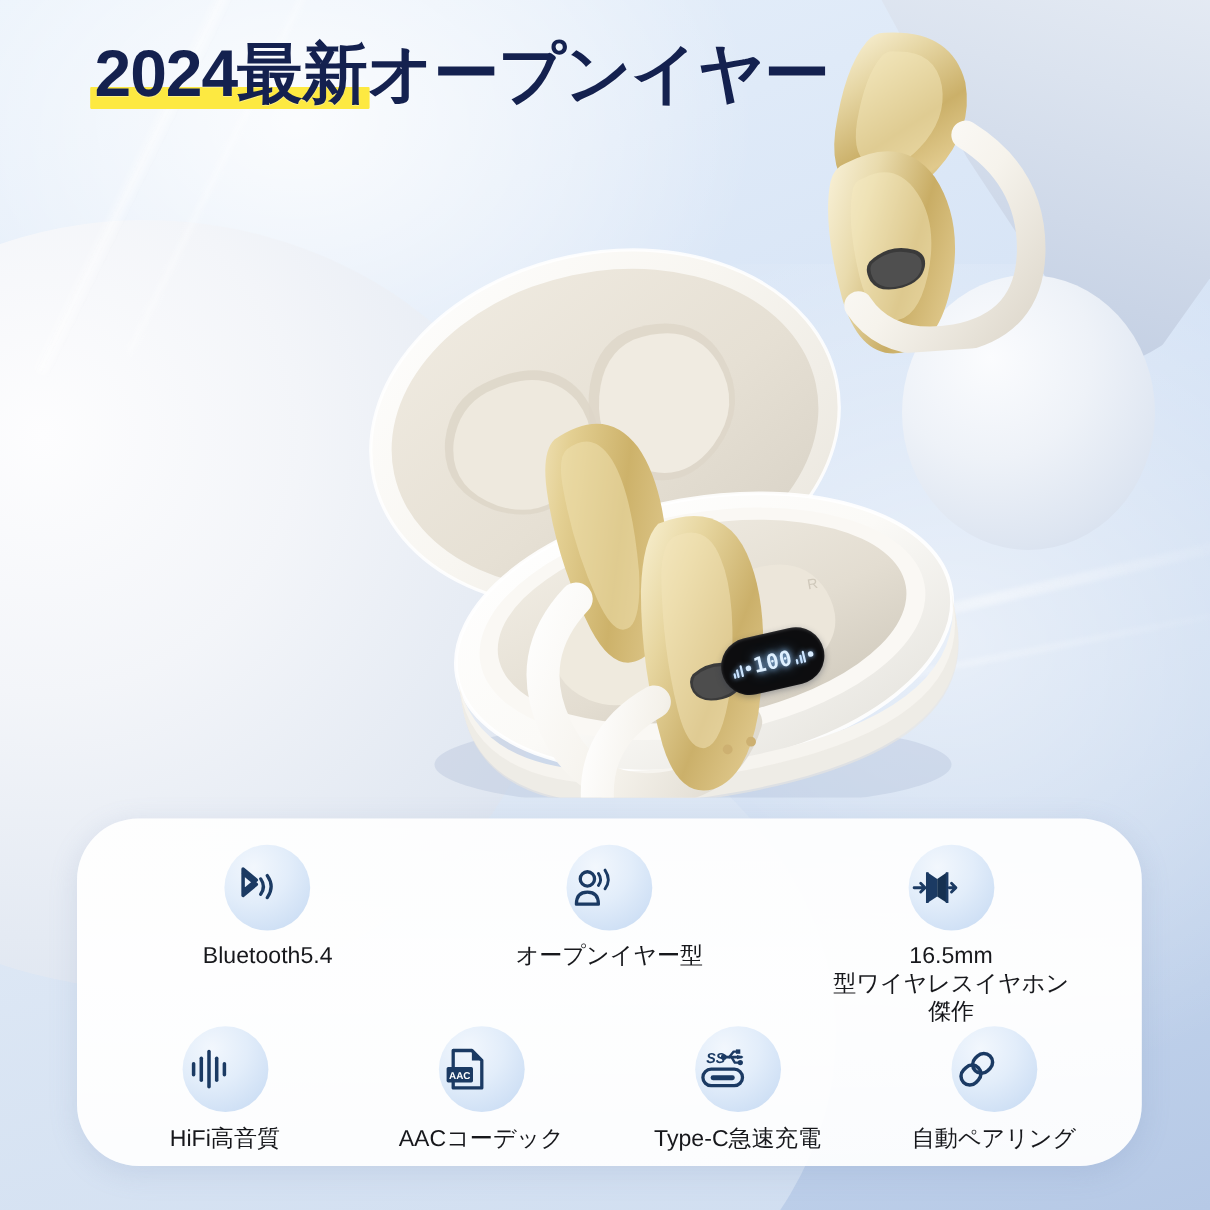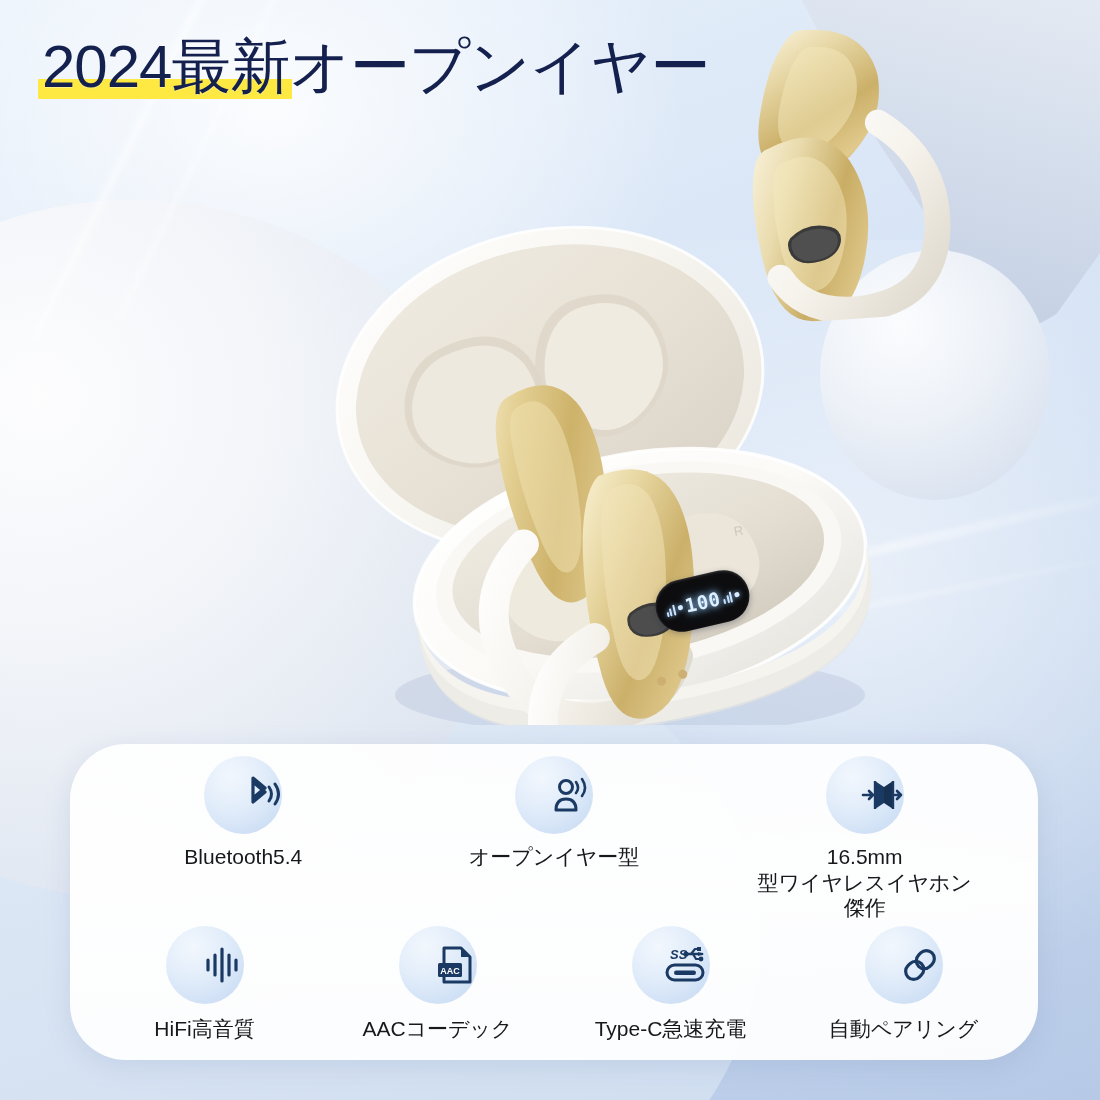--- a/index.html
+++ b/index.html
@@ -100,25 +100,26 @@
   
   .headline{
     position:absolute; left:42px; top:36px;
     z-index:40;
     line-height:1.02;
   }
   .headline .line{
     position:relative;
     display:block;
     font-size:60px;
-    font-weight:normal;
+    font-weight:bold;
     color:#14214f;
     letter-spacing:-1px;
     white-space:nowrap;
     text-shadow:0 1px 0 rgba(255,255,255,.35);
+    margin-left:44px;
   }
   .headline .line2{ margin-top:18px; }
   .hl-mark{
     position:relative;
     display:inline-block;
     z-index:2;
   }
   .hl-mark::before{
     content:"";
     position:absolute;
@@ -182,38 +183,38 @@
   }
 
   
   .feature-card{
     position:absolute; left:70px; top:744px;
     width:968px; height:316px;
     background:linear-gradient(180deg,rgba(255,255,255,.93) 0%,rgba(255,255,255,.97) 45%,rgba(255,255,255,.93) 100%);
     border-radius:56px;
     box-shadow:0 6px 26px rgba(110,135,175,.18);
     z-index:50;
-    padding:12px 18px 18px;
+    padding:24px 18px 18px;
     display:flex; flex-direction:column; justify-content:space-between;
   }
   .feature-row{
     display:flex;
     justify-content:space-around;
     align-items:flex-start;
   }
   .feature-item{
     width:232px;
     display:flex; flex-direction:column; align-items:center;
     text-align:center;
   }
   .feat-icon{
     width:78px; height:78px;
     border-radius:50%;
     background:radial-gradient(circle at 34% 26%, #f2f7fd 0%, #e2edfa 42%, #cfe0f5 78%, #c2d6f0 100%);
-    display:flex; align-items:center; justify-content:flex-end;
+    display:flex; align-items:center; justify-content:flex-start;
     margin-bottom:10px;
   }
   .feat-icon svg{ display:block; }
   .feat-label{
     font-size:21px;
     color:#17181c;
     line-height:1.22;
     font-weight:400;
     white-space:pre-line;
   }

